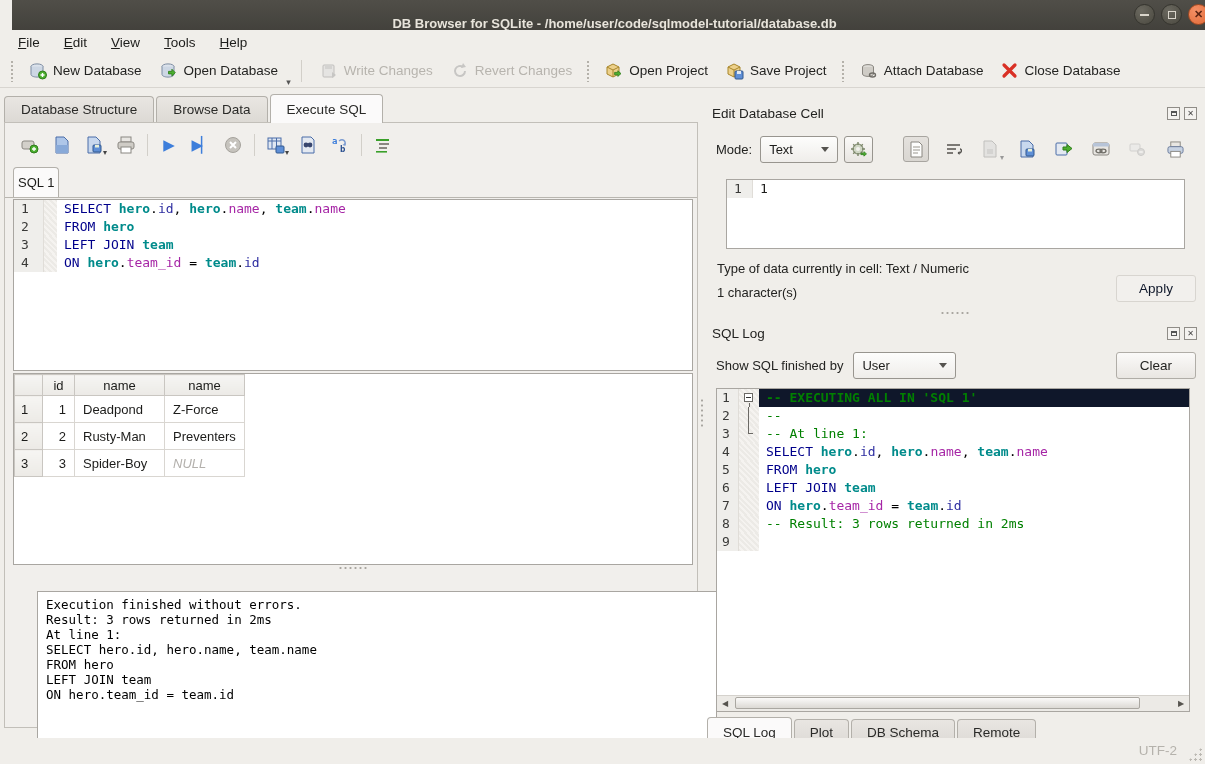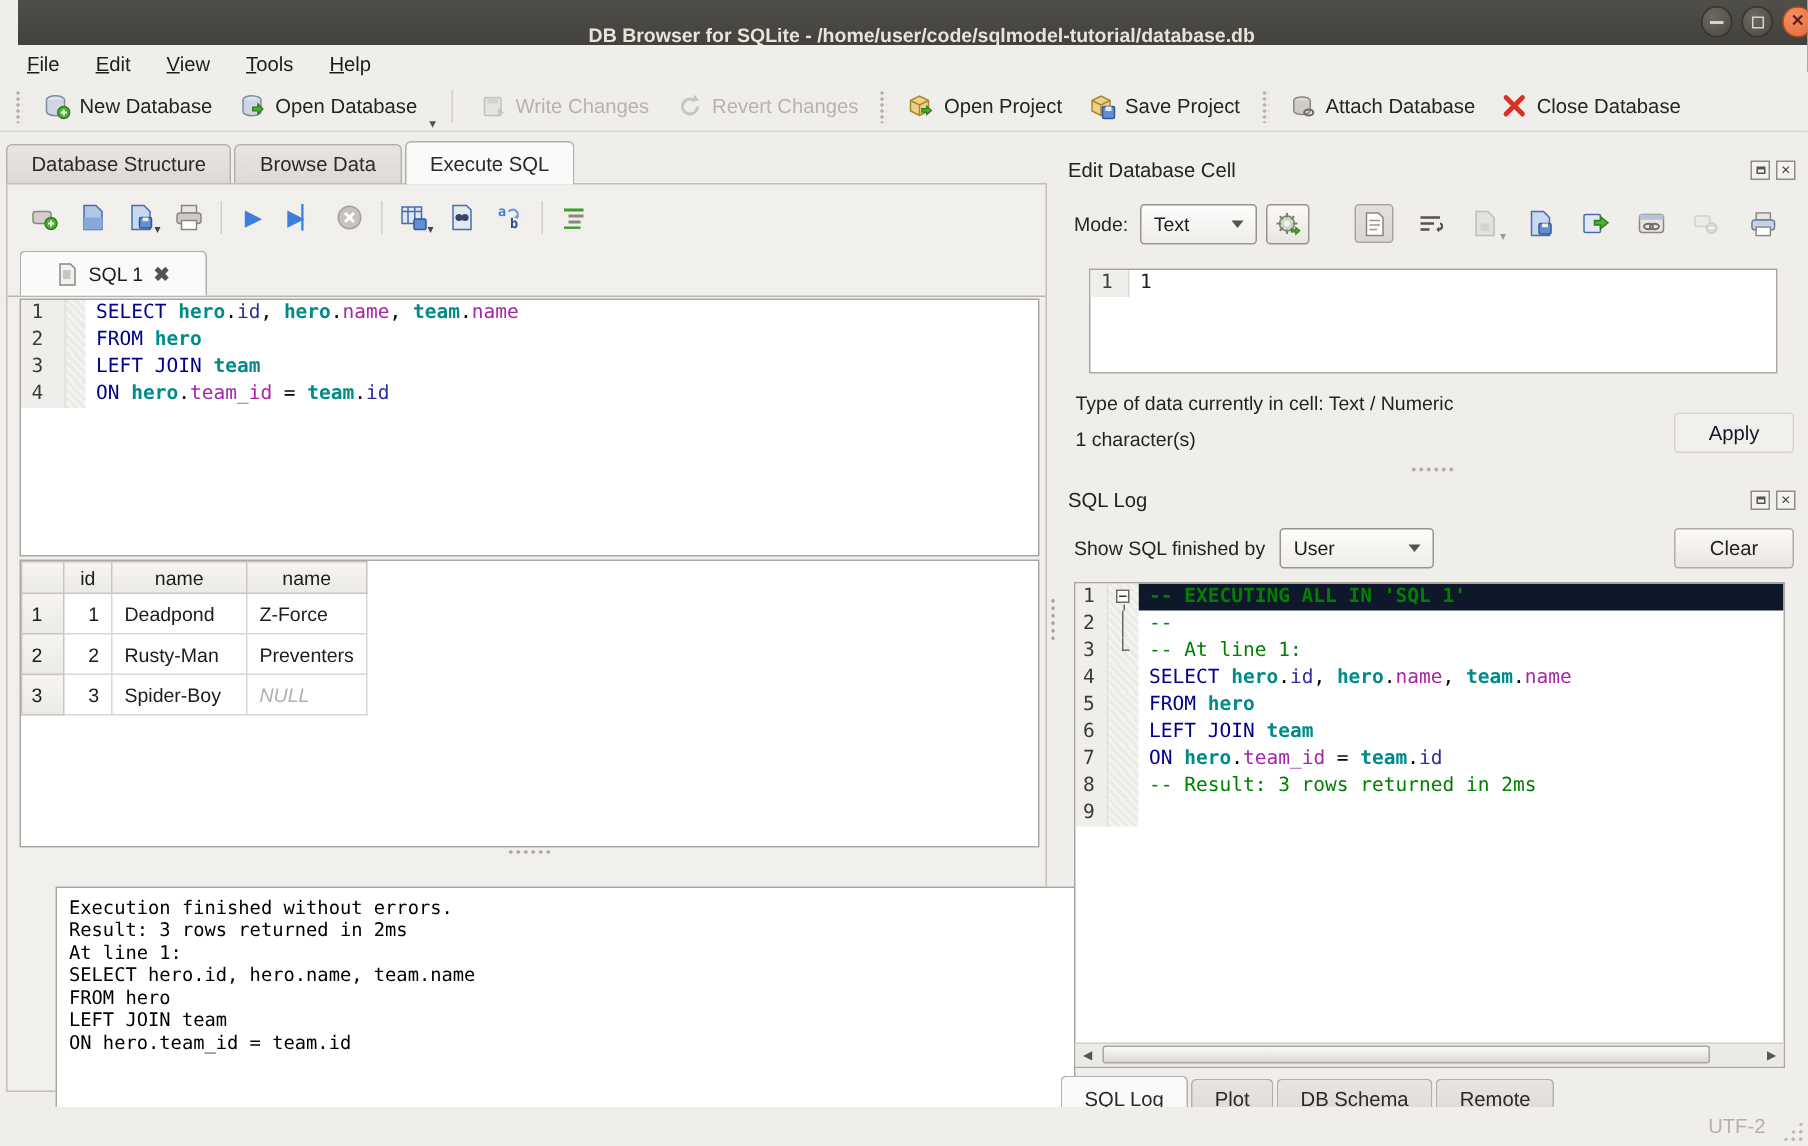--- a/index.html
+++ b/index.html
@@ -52,21 +52,21 @@
   .sqltoolbar { position:absolute; left:6px; top:6px; height:32px; display:flex; align-items:center; gap:6px; padding-left:6px; }
   .sbtn { width:26px; height:26px; display:flex; align-items:center; justify-content:center; position:relative; }
   .sbtn .caret { position:absolute; right:0px; bottom:1px; font-size:8px; color:#444; }
   .ic-play { color:#3d7edb; font-size:15px; }
   .ic-playline { color:#3d7edb; font-size:15px; letter-spacing:-2px; }
   .s-sep { width:1px; height:22px; background:#d2cfc9; margin:0 2px; }
 
   
   .sqltabbar { position:absolute; left:0px; top:44px; width:100%; height:31px; border-bottom:1px solid #b9b6b0; }
   .sqltab { position:absolute; left:8px; bottom:0px; height:30px; display:flex; align-items:center; gap:7px;
-    background:#fbfafa; border:1px solid #b3b0aa; border-bottom:none; border-radius:4px 4px 0 0; padding:0 24px; }
+    background:#fbfafa; border:1px solid #b3b0aa; border-bottom:none; border-radius:4px 4px 0 0; padding:0 4px;flex-direction:column; }
   .sqltab .closex { color:#555350; font-weight:bold; font-size:13px; }
 
   
   .frame { position:absolute; background:#ffffff; border:1px solid #a9a6a1; overflow:hidden; }
   .editor-frame { left:8px; top:76px; width:680px; height:172px; }
   .results-frame { left:8px; top:250px; width:680px; height:192px; }
   .message-frame { left:8px; top:468px; width:680px; height:189px;margin-left:24px; }
 
   .code { font-family:"DejaVu Sans Mono", monospace; font-size:13px; }
   .cl { display:flex; height:18px; line-height:18px; white-space:pre; }

